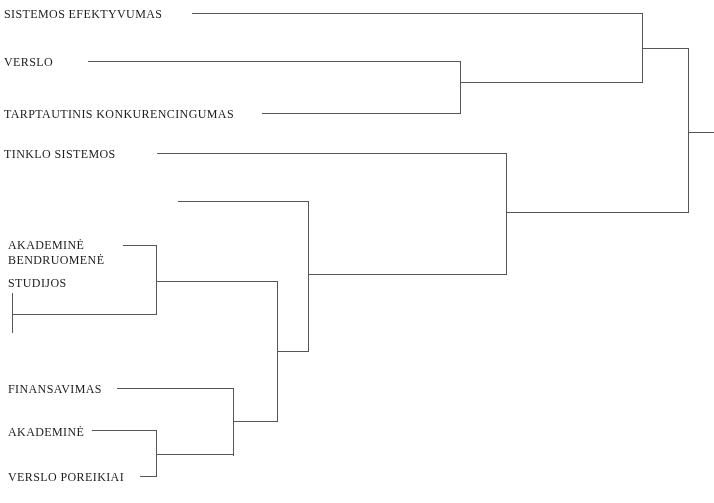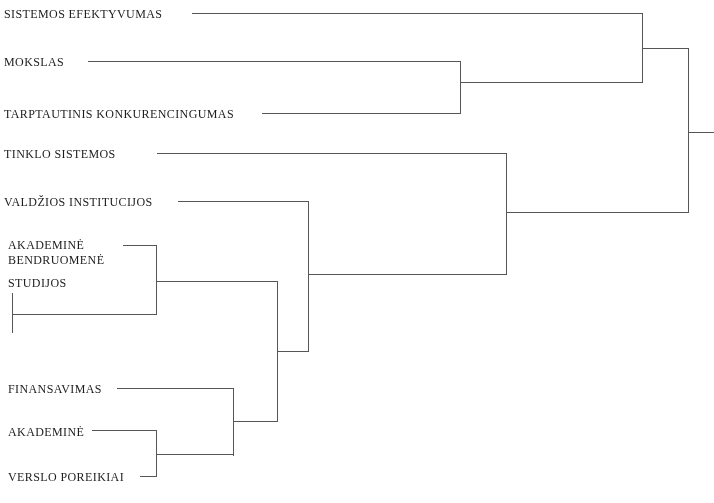--- a/index.html
+++ b/index.html
@@ -61,23 +61,22 @@
     <div class="seg-v" style="left: 642.25px; top: 14px; height: 69px;"></div>
     <div class="seg-v" style="left: 688.25px; top: 49px; height: 164px;"></div>
     <div class="seg-v" style="left: 506.25px; top: 154px; height: 121px;"></div>
     <div class="seg-v" style="left: 308.25px; top: 202px; height: 150px;"></div>
     <div class="seg-v" style="left: 156.25px; top: 246px; height: 69px;"></div>
     <div class="seg-v" style="left: 12.25px; top: 293px; height: 40px;"></div>
     <div class="seg-v" style="left: 277.25px; top: 282px; height: 140px;"></div>
     <div class="seg-v" style="left: 233.25px; top: 389px; height: 67px;"></div>
     <div class="seg-v" style="left: 156.25px; top: 431px; height: 46px;"></div>
     <div class="leaf-label" style="left: 4px; top: 7px;">SISTEMOS EFEKTYVUMAS</div>
-    <div class="leaf-label" style="left: 4px; top: 55px;">MOKSLAS</div>
+    <div class="leaf-label" style="left: 4px; top: 55px;">VERSLO</div>
     <div class="leaf-label" style="left: 4px; top: 107px;">TARPTAUTINIS KONKURENCINGUMAS</div>
     <div class="leaf-label" style="left: 4px; top: 147px;">TINKLO SISTEMOS</div>
-    <div class="leaf-label" style="left: 4px; top: 195px;">VALDŽIOS INSTITUCIJOS</div>
     <div class="leaf-label" style="left: 8px; top: 238px;">AKADEMINĖ</div>
     <div class="leaf-label" style="left: 8px; top: 253px;">BENDRUOMENĖ</div>
     <div class="leaf-label" style="left: 8px; top: 276px;">STUDIJOS</div>
     <div class="leaf-label" style="left: 8px; top: 382px;">FINANSAVIMAS</div>
     <div class="leaf-label" style="left: 8px; top: 425px;">AKADEMINĖ</div>
     <div class="leaf-label" style="left: 8px; top: 470px;">VERSLO POREIKIAI</div>
   </div>
 
 </body></html>

